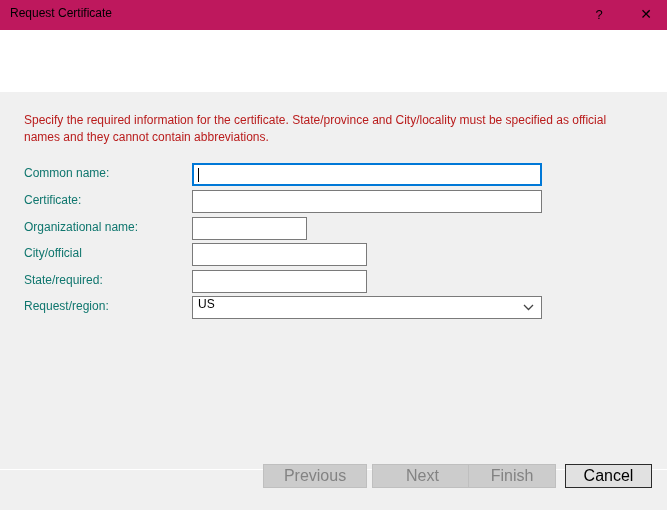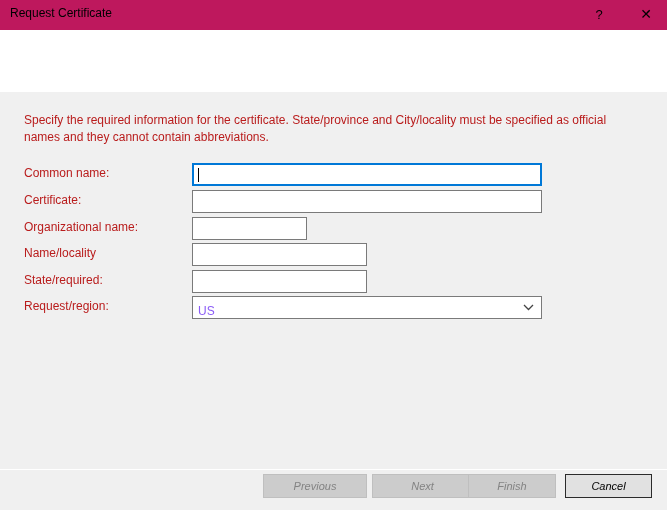--- a/index.html
+++ b/index.html
@@ -69,47 +69,47 @@
     background: #f0f0f0;
   }
   .instructions {
     position: absolute; left: 24px; top: 20px; width: 585px;
     font-size: 12px; line-height: 17px; color: #b91c1c;
   }
 
   
   .field-label {
     position: absolute; left: 24px;
-    font-size: 12px; color: #b91c1c; white-space: nowrap;
+    font-size: 12px; color: #0f766e; white-space: nowrap;
   }
   .tb {
     position: absolute; left: 192px; height: 23px;
     background: #ffffff; border: 1px solid #7a7a7a;
     font-family: "Liberation Sans", "DejaVu Sans", sans-serif;
     font-size: 12px; color: #000; padding: 0 4px; outline: none;
   }
   .tb.focused { border: 2px solid #0078d7; }
   .w-lg { width: 350px; }
   .w-md { width: 175px; }
   .w-sm { width: 115px; }
 
   .combo {
     position: absolute; left: 192px; width: 350px; height: 23px;
     background: #ffffff; border: 1px solid #7a7a7a;
-    display: flex; align-items: flex-end;
-    font-size: 12px; color: #8b5cf6; padding-left: 5px; cursor: default;
+    display: flex; align-items: flex-start;
+    font-size: 12px; color: #000000; padding-left: 5px; cursor: default;
   }
   .combo .chev { position: absolute; right: 7px; top: 6px; }
 
   
   .footer-line { position: absolute; top: 469px; left: 0; width: 100%; height: 1px; background: #ffffff; }
   .btn {
-    position: absolute; top: 474px; height: 24px;
+    position: absolute; top: 464px; height: 24px;
     font-family: "Liberation Sans", "DejaVu Sans", sans-serif;
-    font-size: 11px; text-align: center; font-style: italic;
+    font-size: 16px; text-align: center;
   }
   .btn.disabled {
     background: #cccccc; border: 1px solid #bfbfbf; color: #838383;
   }
   .btn.default {
     background: #e1e1e1; border: 1px solid #2b2b2b; color: #000;
   }
   .btn-previous { left: 263px; width: 104px; }
   .btn-next     { left: 372px; width: 101px; }
   .btn-finish   { left: 468px; width: 88px; }
@@ -133,21 +133,21 @@
   </div>
 
 
   <div class="body">
     <div class="instructions">Specify the required information for the certificate. State/province and City/locality must be specified as official names and they cannot contain abbreviations.</div>
   </div>
 
   <div class="field-label" style="top:166px;">Common name:</div>
   <div class="field-label" style="top:193px;">Certificate:</div>
   <div class="field-label" style="top:220px;">Organizational name:</div>
-  <div class="field-label" style="top:246px;">Name/locality</div>
+  <div class="field-label" style="top:246px;">City/official</div>
   <div class="field-label" style="top:273px;">State/required:</div>
   <div class="field-label" style="top:299px;">Request/region:</div>
 
   <div class="tb w-lg focused" style="top:163px;">
     <div class="caret"></div>
   </div>
   <input class="tb w-lg" style="top: 190px;" value="">
   <input class="tb w-sm" style="top: 217px;" value="">
   <input class="tb w-md" style="top: 243px;" value="">
   <input class="tb w-md" style="top: 270px;" value="">

